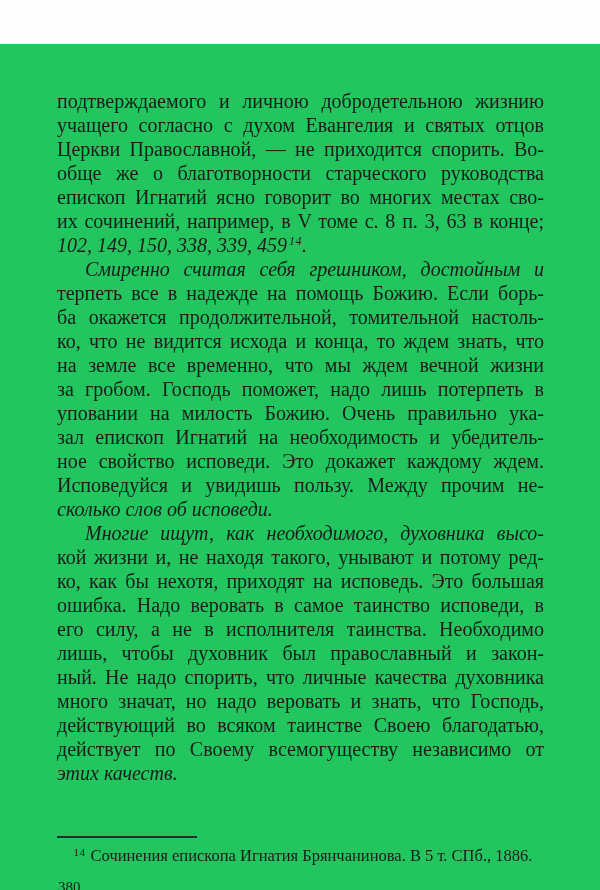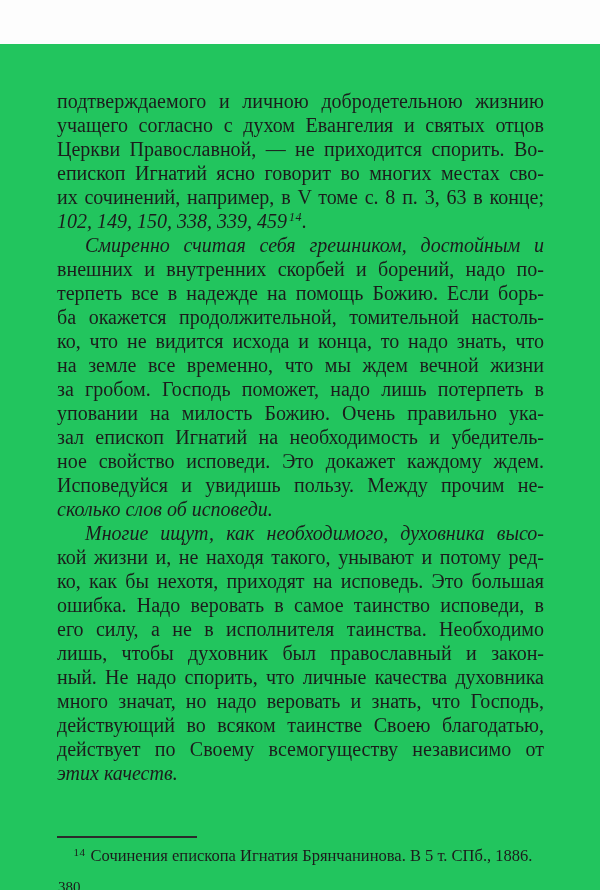--- a/index.html
+++ b/index.html
@@ -83,30 +83,30 @@
 </style>
 </head>
 <body>
 
 <div class="page">
   <div class="textblock">
       <div class="paragraph">
         <div class="line">подтверждаемого и личною добродетельною жизнию</div>
         <div class="line">учащего согласно с духом Евангелия и святых отцов</div>
         <div class="line">Церкви Православной, — не приходится спорить. Во-</div>
+        <div class="line">обще же о благотворности старческого руководства</div>
         <div class="line">епископ Игнатий ясно говорит во многих местах сво-</div>
         <div class="line">их сочинений, например, в V томе с. 8 п. 3, 63 в конце;</div>
         <div class="line lastline"><span>102, 149, 150, 338, 339, 459</span><sup class="note">14</sup><span>.</span></div>
       </div>
       <div class="paragraph">
         <div class="line indented">Смиренно считая себя грешником, достойным и</div>
-        <div class="line">внешних и внутренних скорбей и борений, надо по-</div>
         <div class="line">терпеть все в надежде на помощь Божию. Если борь-</div>
         <div class="line">ба окажется продолжительной, томительной настоль-</div>
-        <div class="line">ко, что не видится исхода и конца, то надо знать, что</div>
+        <div class="line">ко, что не видится исхода и конца, то ждем знать, что</div>
         <div class="line">на земле все временно, что мы ждем вечной жизни</div>
         <div class="line">за гробом. Господь поможет, надо лишь потерпеть в</div>
         <div class="line">уповании на милость Божию. Очень правильно ука-</div>
         <div class="line">зал епископ Игнатий на необходимость и убедитель-</div>
         <div class="line">ное свойство исповеди. Это докажет каждому ждем.</div>
         <div class="line">Исповедуйся и увидишь пользу. Между прочим не-</div>
         <div class="line lastline">сколько слов об исповеди.</div>
       </div>
       <div class="paragraph">
         <div class="line indented">Многие ищут, как необходимого, духовника высо-</div>

